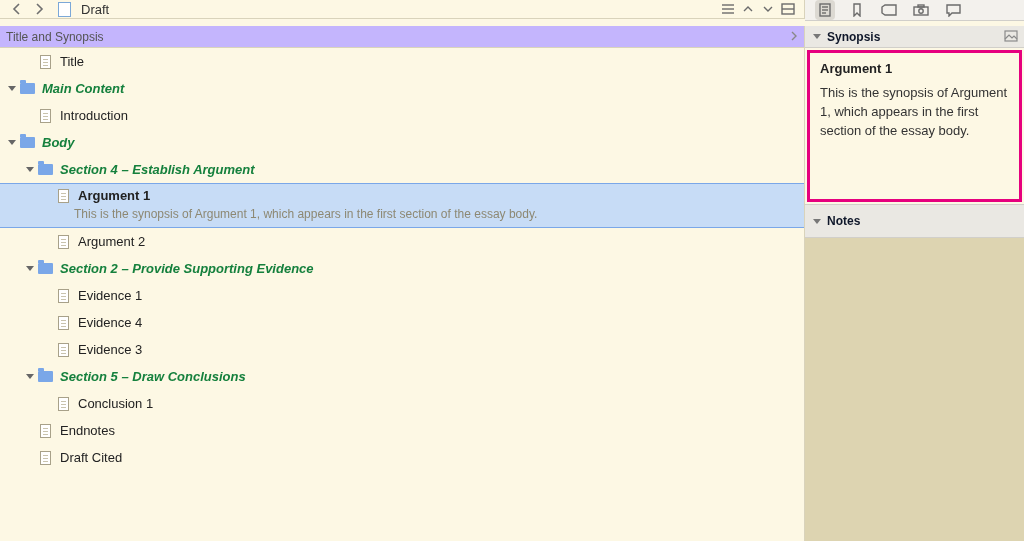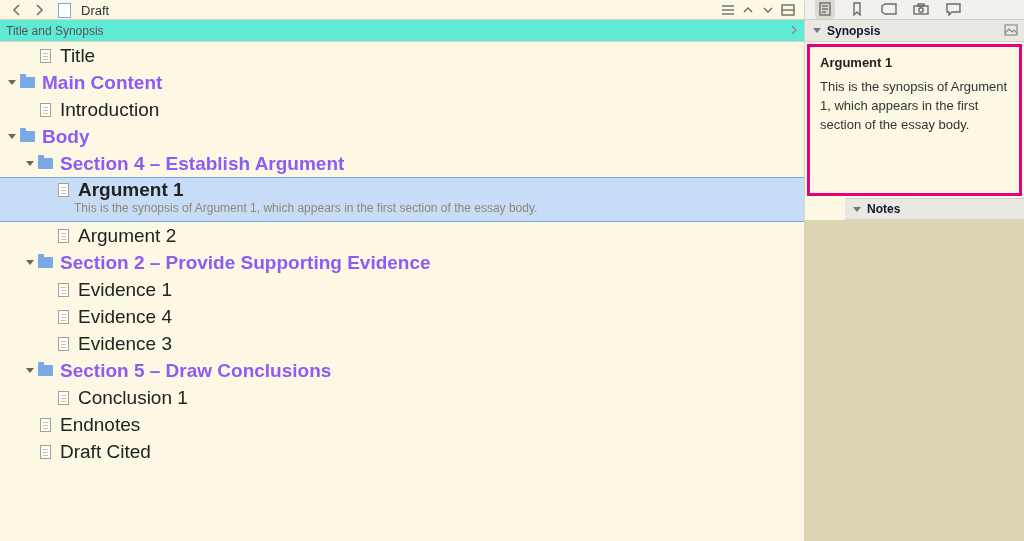--- a/index.html
+++ b/index.html
@@ -1,39 +1,39 @@
 <!DOCTYPE html>
 <html><head>
 <meta charset="utf-8">
 <style>
   * { box-sizing: border-box; margin: 0; padding: 0; }
   html, body { width: 1024px; height: 541px; font-family: -apple-system, "Helvetica Neue", Arial, sans-serif; font-size: 13px; color: #222; overflow: hidden; }
   body { background: #fdf8e4; display: flex; flex-direction: column; }
 
   
-  .topbar { display: flex; align-items: flex-end; height: 20px; }
+  .topbar { display: flex; align-items: flex-start; height: 26px; }
   .topbar-left { flex: 0 0 805px; display: flex; align-items: center; background: #fdf8e4; border-bottom: 1px solid #d9d3bb; padding: 0 8px; gap: 4px; border-right: 1px solid #d9d3bb; }
   .topbar-right { flex: 1; display: flex; align-items: center; background: #f3f1ed; border-bottom: 1px solid #d1cfca; padding: 0 10px; gap: 12px; }
 
   .nav-arrow { width: 18px; height: 18px; display: flex; align-items: center; justify-content: center; color: #555; cursor: pointer; }
   .nav-arrow svg { stroke: #707070; }
   .loc-icon { width: 13px; height: 15px; border: 1.3px solid #7ba8d8; background: #fff; margin-left: 6px; }
   .loc-title { margin-left: 6px; font-size: 13px; color: #333; }
 
   .topbar-left-spacer { flex: 1; }
   .tb-icon { width: 16px; height: 16px; display: flex; align-items: center; justify-content: center; color: #6b6b6b; cursor: pointer; }
   .tb-icon svg { stroke: #6b6b6b; fill: none; stroke-width: 1.4; }
 
   .ins-btn { width: 20px; height: 20px; border-radius: 4px; display: flex; align-items: center; justify-content: center; cursor: pointer; }
   .ins-btn.active { background: #dcd9d2; }
   .ins-btn svg { stroke: #6b6b6b; fill: none; stroke-width: 1.4; }
 
   
   .modebar { display: flex; height: 22px; }
-  .modebar-left { flex: 0 0 805px; background: #5eead4; border-bottom: 1px solid #d9d3bb; border-right: 1px solid #d9d3bb; display: flex; align-items: center; padding: 0 6px; font-size: 12px; color: #555; position: relative; }
+  .modebar-left { flex: 0 0 805px; background: #c4b5fd; border-bottom: 1px solid #d9d3bb; border-right: 1px solid #d9d3bb; display: flex; align-items: center; padding: 0 6px; font-size: 12px; color: #555; position: relative; }
   .modebar-left .more-ch { position: absolute; right: 6px; top: 4px; color: #777; }
   .modebar-right { flex: 1; background: #eae8e3; border-bottom: 1px solid #d1cfca; display: flex; align-items: center; padding: 0 8px; font-size: 12px; color: #555; gap: 6px; position: relative; }
   .disclose-tr { width: 0; height: 0; border-left: 4px solid transparent; border-right: 4px solid transparent; border-top: 5px solid #777; display: inline-block; }
   .sect-label { font-weight: 600; color: #0f172a; }
   .img-ph { position: absolute; right: 6px; top: 4px; }
 
   
   .main { display: flex; flex: 1; min-height: 0; }
   .outline { flex: 0 0 805px; background: #fdf8e4; border-right: 1px solid #d9d3bb; overflow: hidden; position: relative; }
   .inspector { flex: 1; display: flex; flex-direction: column; min-height: 0; }
@@ -42,38 +42,38 @@
   .row { display: flex; align-items: center; height: 27px; padding-left: 6px; }
   .row .chev { width: 12px; display: flex; justify-content: center; color: #666; }
   .row .chev .tri-down { width: 0; height: 0; border-left: 4px solid transparent; border-right: 4px solid transparent; border-top: 5px solid #666; }
   .row .icon-slot { width: 18px; display: flex; justify-content: center; align-items: center; }
   .doc-ico { width: 11px; height: 14px; border: 1.2px solid #a8a189; background: #fff; position: relative; }
   .doc-ico::before, .doc-ico::after { content:""; position:absolute; left: 2px; right: 2px; height: 1px; background: #c9c3ad; }
   .doc-ico::before { top: 3px; }
   .doc-ico::after { top: 6px; box-shadow: 0 3px 0 #c9c3ad; }
   .fold-ico { width: 15px; height: 11px; background: #7aa7e8; border-radius: 1px; position: relative; }
   .fold-ico::before { content:""; position:absolute; top:-3px; left:0; width:6px; height:3px; background:#7aa7e8; border-radius:1px 1px 0 0; }
-  .row .label { margin-left: 6px; font-size: 19px; }
-  .folder-label { color: #8b5cf6; font-weight: 600; }
+  .row .label { margin-left: 6px; font-size: 13px; }
+  .folder-label { color: #15803d; font-weight: 600; font-style: italic; }
 
   .ind1 { padding-left: 6px; }
   .ind2 { padding-left: 24px; }
   .ind3 { padding-left: 42px; }
 
   .sel-block { background: #c7dcf6; border-top: 1px solid #7aa7e8; border-bottom: 1px solid #7aa7e8; }
   .sel-block .row { height: 23px; }
   .sel-block .label { font-weight: 700; color: #222; }
   .syn-line { font-size: 12px; color: #8d8873; padding-left: 74px; padding-bottom: 6px; }
 
   
   .syn-box { margin: 2px; border: 3px solid #e6007e; background: #fdf8e4; height: 152px; padding: 8px 10px; display: flex; flex-direction: column; }
   .syn-title { font-weight: 700; font-size: 13px; margin-bottom: 8px; }
   .syn-body { font-size: 13px; line-height: 1.45; color: #333; }
 
-  .notes-hdr { height: 22px; background: #eae8e3; border-top: 1px solid #d1cfca; border-bottom: 1px solid #d1cfca; display: flex; align-items: center; padding: 0 8px; gap: 6px; font-size: 12px; color: #555; margin-left: 40px; }
+  .notes-hdr { height: 34px; background: #eae8e3; border-top: 1px solid #d1cfca; border-bottom: 1px solid #d1cfca; display: flex; align-items: center; padding: 0 8px; gap: 6px; font-size: 12px; color: #555; }
   .notes-body { flex: 1; background: #ddd4b1; }
 
 </style>
 </head>
 <body>
 
 <div class="topbar">
   <div class="topbar-left">
     <div class="nav-arrow">
       <svg width="10" height="12" viewBox="0 0 10 12">

